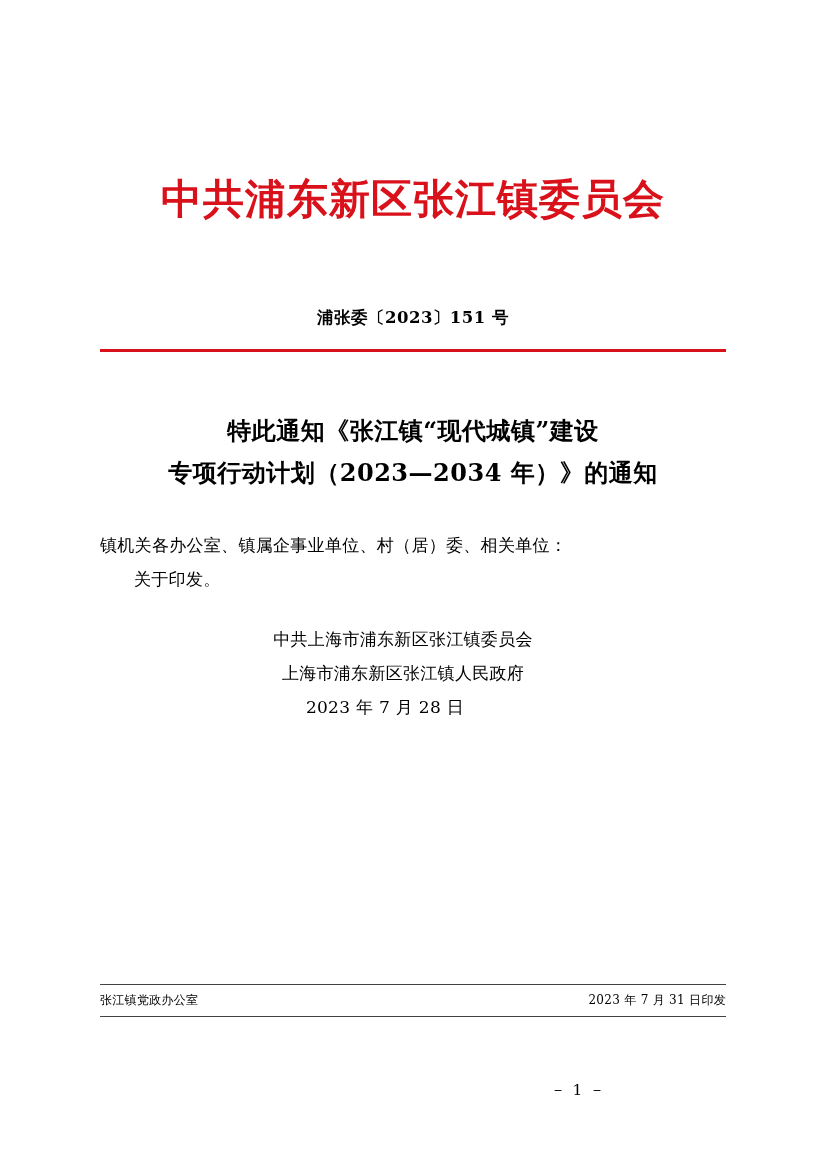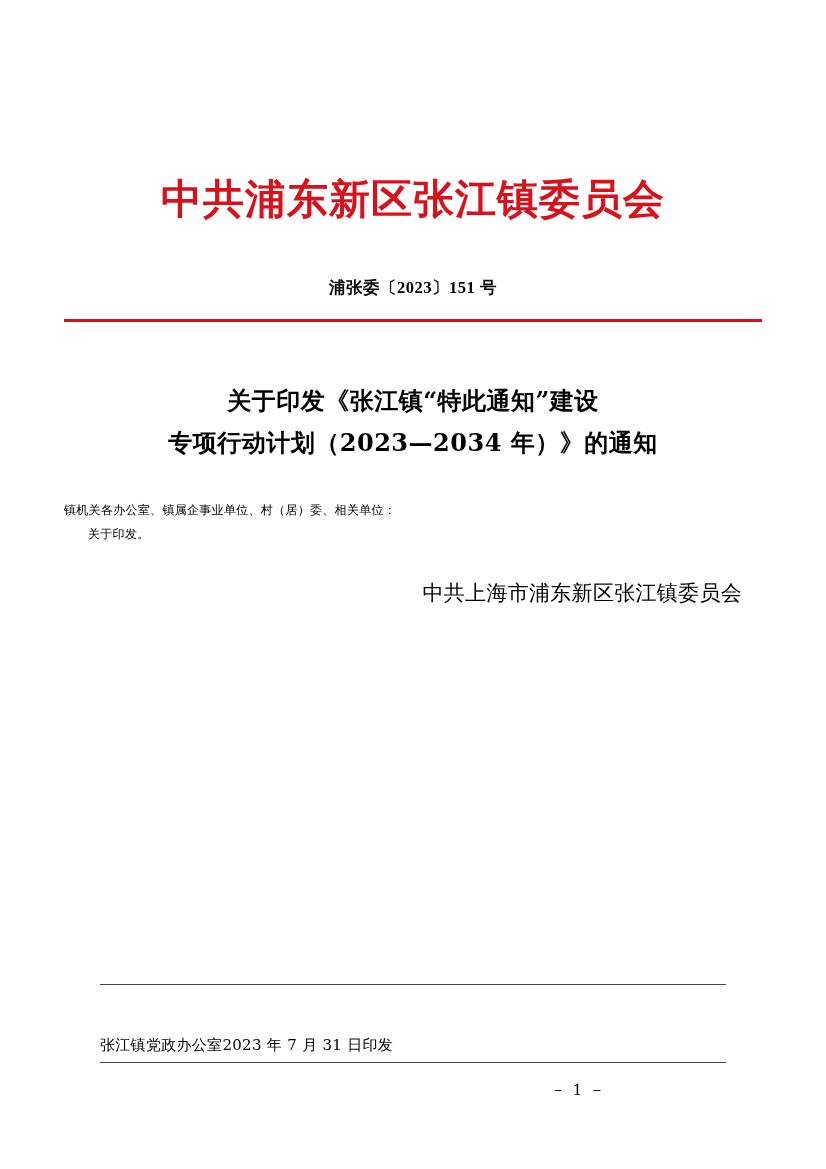--- a/index.html
+++ b/index.html
@@ -13,46 +13,45 @@
     font-family: "DejaVu Serif", "Liberation Serif", serif;
     color: #000000;
     position: relative;
     overflow: hidden;
   }
   .page {
     position: relative;
     width: 826px;
     height: 868px;
     box-sizing: border-box;
-    padding: 0 64px;
+    padding: 0 100px;
   }
 
   
   .letterhead {
     padding-top: 170px;
     text-align: center;
   }
   .letterhead-line {
     color: #d9111b;
     font-family: "DejaVu Serif", "Liberation Serif", serif;
     font-weight: bold;
     font-size: 41px;
     line-height: 1.45;
     letter-spacing: 1px;
     white-space: nowrap;
   }
 
   
   .doc-number {
-    margin-top: 48px;
+    margin-top: 78px;
     text-align: center;
     font-size: 16.5px;
     font-weight: bold;
     letter-spacing: 0.5px;
-    font-family: Liberation Serif, serif;
   }
 
   
   .red-rule {
     margin-top: 20px;
     height: 2.5px;
     background: #d9111b;
   }
 
   
@@ -61,65 +60,64 @@
     text-align: center;
     font-size: 24px;
     font-weight: bold;
     line-height: 1.75;
     letter-spacing: 0.5px;
   }
 
   
   .body-text {
     margin-top: 34px;
-    font-size: 12px;
+    font-size: 17px;
     line-height: 2.0;
     letter-spacing: 0.3px;
     text-align: justify;
   }
   .body-text p {
     margin: 0;
   }
   .indent-2 {
     text-indent: 2em;
   }
 
   
   .signature {
     margin-top: 26px;
-    font-size: 21px;
+    font-size: 17px;
     line-height: 2.0;
     letter-spacing: 0.3px;
-    text-align: right;
+    text-align: center;
     padding-right: 20px;
   }
   .signature .sig-date {
     padding-right: 36px;
   }
 
   
   .footer {
     position: absolute;
     left: 100px;
     right: 100px;
     top: 984px;
   }
   .footer-rule {
     height: 1.2px;
     background: #222;
     opacity: 0.85;
   }
   .footer-row {
     display: flex;
-    justify-content: flex-start;
+    justify-content: space-between;
     align-items: baseline;
-    font-size: 15px;
+    font-size: 12px;
     letter-spacing: 0.3px;
     padding-top: 7px;
-    margin-top: 44px;
   }
   .footer-rule-bottom {
     margin-top: 7px;
     height: 1.2px;
     background: #222;
     opacity: 0.85;
   }
   .page-number {
     position: absolute;
     left: 0;
@@ -138,31 +136,33 @@
 
   <div class="letterhead">
     <div class="letterhead-line">中共浦东新区张江镇委员会</div>
   </div>
 
   <div class="doc-number">浦张委〔2023〕151 号</div>
 
   <div class="red-rule"></div>
 
   <div class="doc-title">
-    <div>关于印发《张江镇“特此通知”建设</div>
+    <div>特此通知《张江镇“现代城镇”建设</div>
     <div>专项行动计划（2023—2034 年）》的通知</div>
   </div>
 
   <div class="body-text">
     <p>镇机关各办公室、镇属企事业单位、村（居）委、相关单位：</p>
     <p class="indent-2">关于印发。</p>
   </div>
 
   <div class="signature">
     <div>中共上海市浦东新区张江镇委员会</div>
+    <div>上海市浦东新区张江镇人民政府</div>
+    <div class="sig-date">2023 年 7 月 28 日</div>
   </div>
 
   <div class="footer">
     <div class="footer-rule"></div>
     <div class="footer-row">
       <span>张江镇党政办公室</span>
       <span>2023 年 7 月 31 日印发</span>
     </div>
     <div class="footer-rule-bottom"></div>
   </div>

